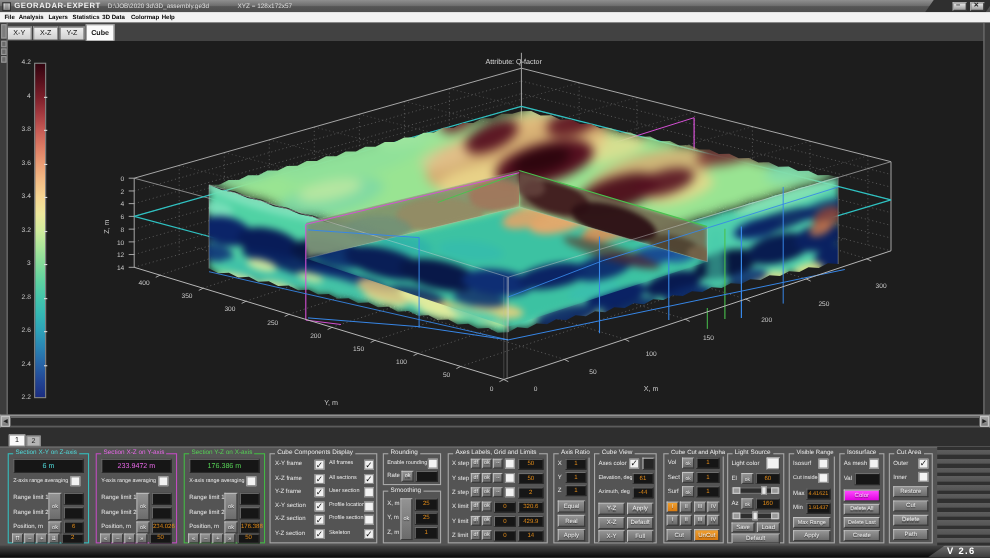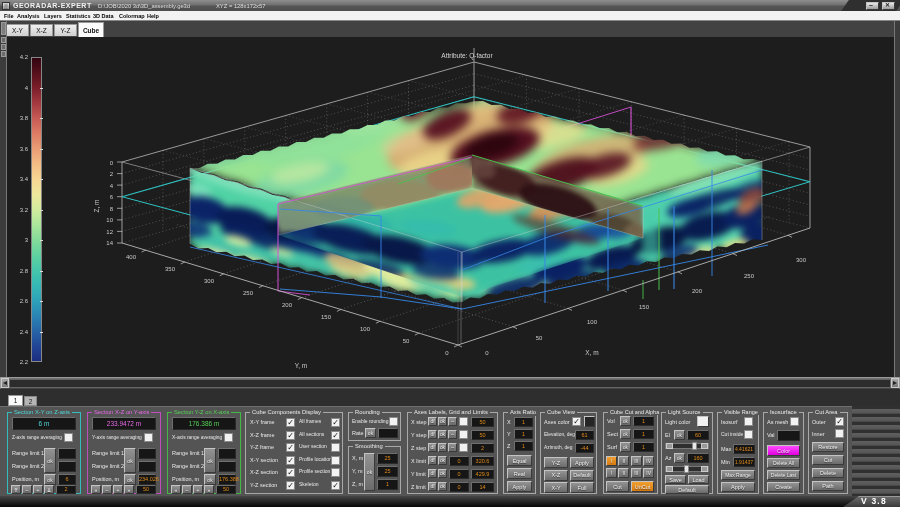--- a/index.html
+++ b/index.html
@@ -899,13 +899,13 @@
     </div>
     <div class="bt" style="left:812px;top:468px;width:32px;height:10px;">
       <span style="font-size:5.5px;color:#f2f2f2;">Delete</span>
     </div>
     <div class="bt" style="left:812px;top:481px;width:32px;height:10px;">
       <span style="font-size:5.5px;color:#f2f2f2;">Path</span>
     </div>
     <div style="position:absolute;left:852px;top:406px;width:48px;height:90px;background:repeating-linear-gradient(180deg,#303030 0px,#303030 3px,#5e5e5e 3px,#565656 7px,#494949 7px,#494949 8px);"></div>
     <div style="position:absolute;left:0;top:496px;width:900px;height:11px;background:linear-gradient(180deg,#454545,#070707);"></div>
     <div style="position:absolute;left:843px;top:496px;width:57px;height:11px;background:linear-gradient(180deg,#6a6a6a,#3a3a3a);clip-path:polygon(16px 0,100% 0,100% 100%,0 100%);border-top:1px solid #999;"></div>
-    <div class="lb" style="left:861px;top:497px;font-size:8.5px;color:#ffffff;font-weight:bold;letter-spacing:1.2px;">V 3.8</div>
+    <div class="lb" style="left:861px;top:497px;font-size:8.5px;color:#ffffff;font-weight:bold;letter-spacing:1.2px;">V 2.6</div>
   </div>
 </body></html>

